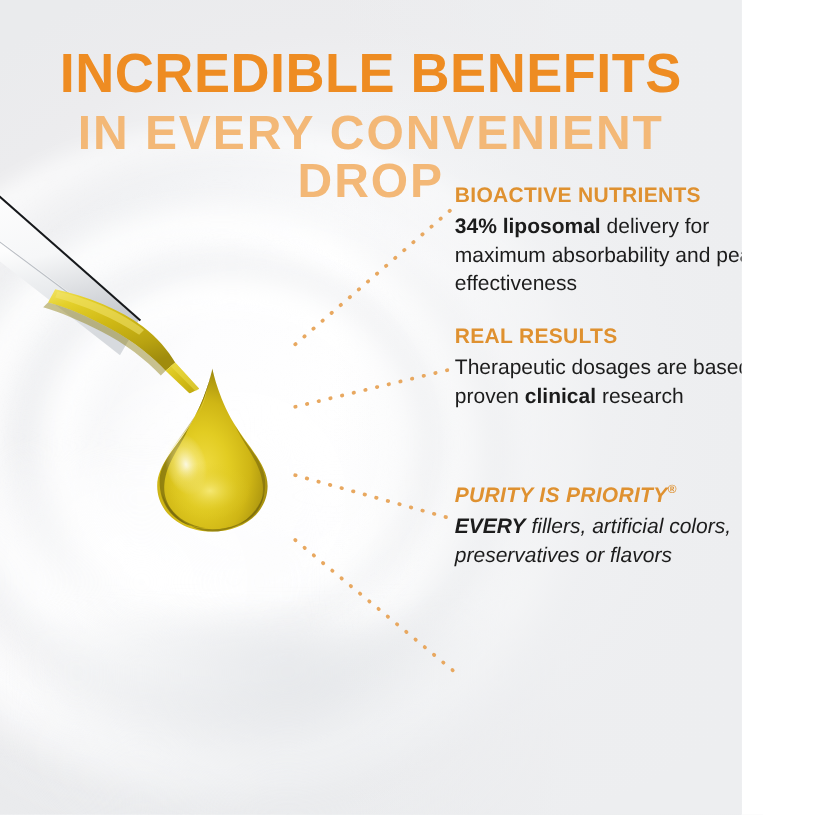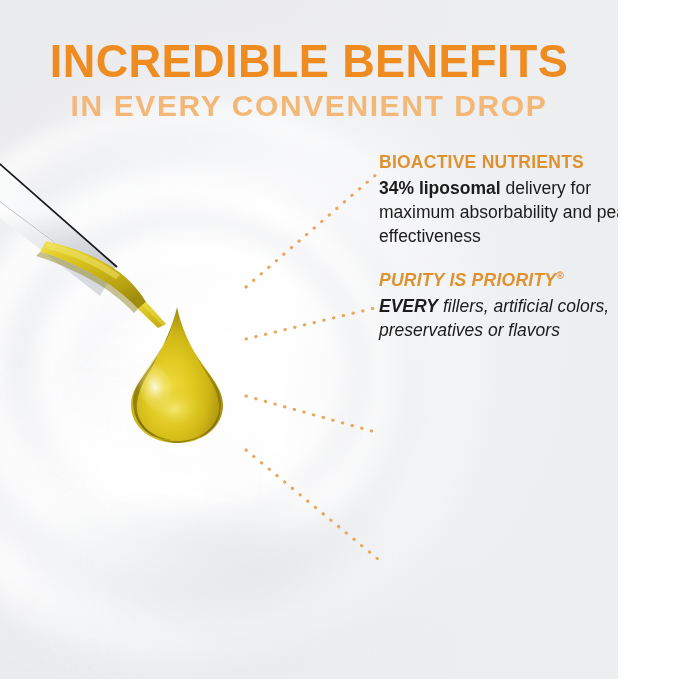--- a/index.html
+++ b/index.html
@@ -90,21 +90,21 @@
     font-size: 46px;
     font-weight: 700;
     letter-spacing: 0.4px;
     color: #ee8c22;
     font-family: "Liberation Sans", sans-serif;
     transform: scaleX(0.98);
   }
   .headline .l2 {
     display: block;
     margin-top: 7px;
-    font-size: 30px;
+    font-size: 40px;
     font-weight: 700;
     letter-spacing: 1.6px;
     color: #f3b877;
     font-family: "Liberation Sans", sans-serif;
   }
 
   
   #pipette {
     position: absolute;
     left: -12px; top: 148px;
@@ -300,20 +300,26 @@
   <div class="features">
 
     <div class="feature f1">
       <div class="feature-title">BIOACTIVE NUTRIENTS</div>
       <div class="feature-body">
         <b>34% liposomal</b><span> delivery for maximum absorbability and peak effectiveness</span>
       </div>
     </div>
 
 
+    <div class="feature f3">
+      <div class="feature-title">REAL RESULTS</div>
+      <div class="feature-body">
+        <span>Therapeutic dosages are based on proven </span><b>clinical</b><span> research</span>
+      </div>
+    </div>
 
     <div class="feature f4">
       <div class="feature-title">
         <span>PURITY IS PRIORITY</span><span class="reg">®</span>
       </div>
       <div class="feature-body">
         <b>EVERY</b><span> fillers, artificial colors, preservatives or flavors</span>
       </div>
     </div>
 

